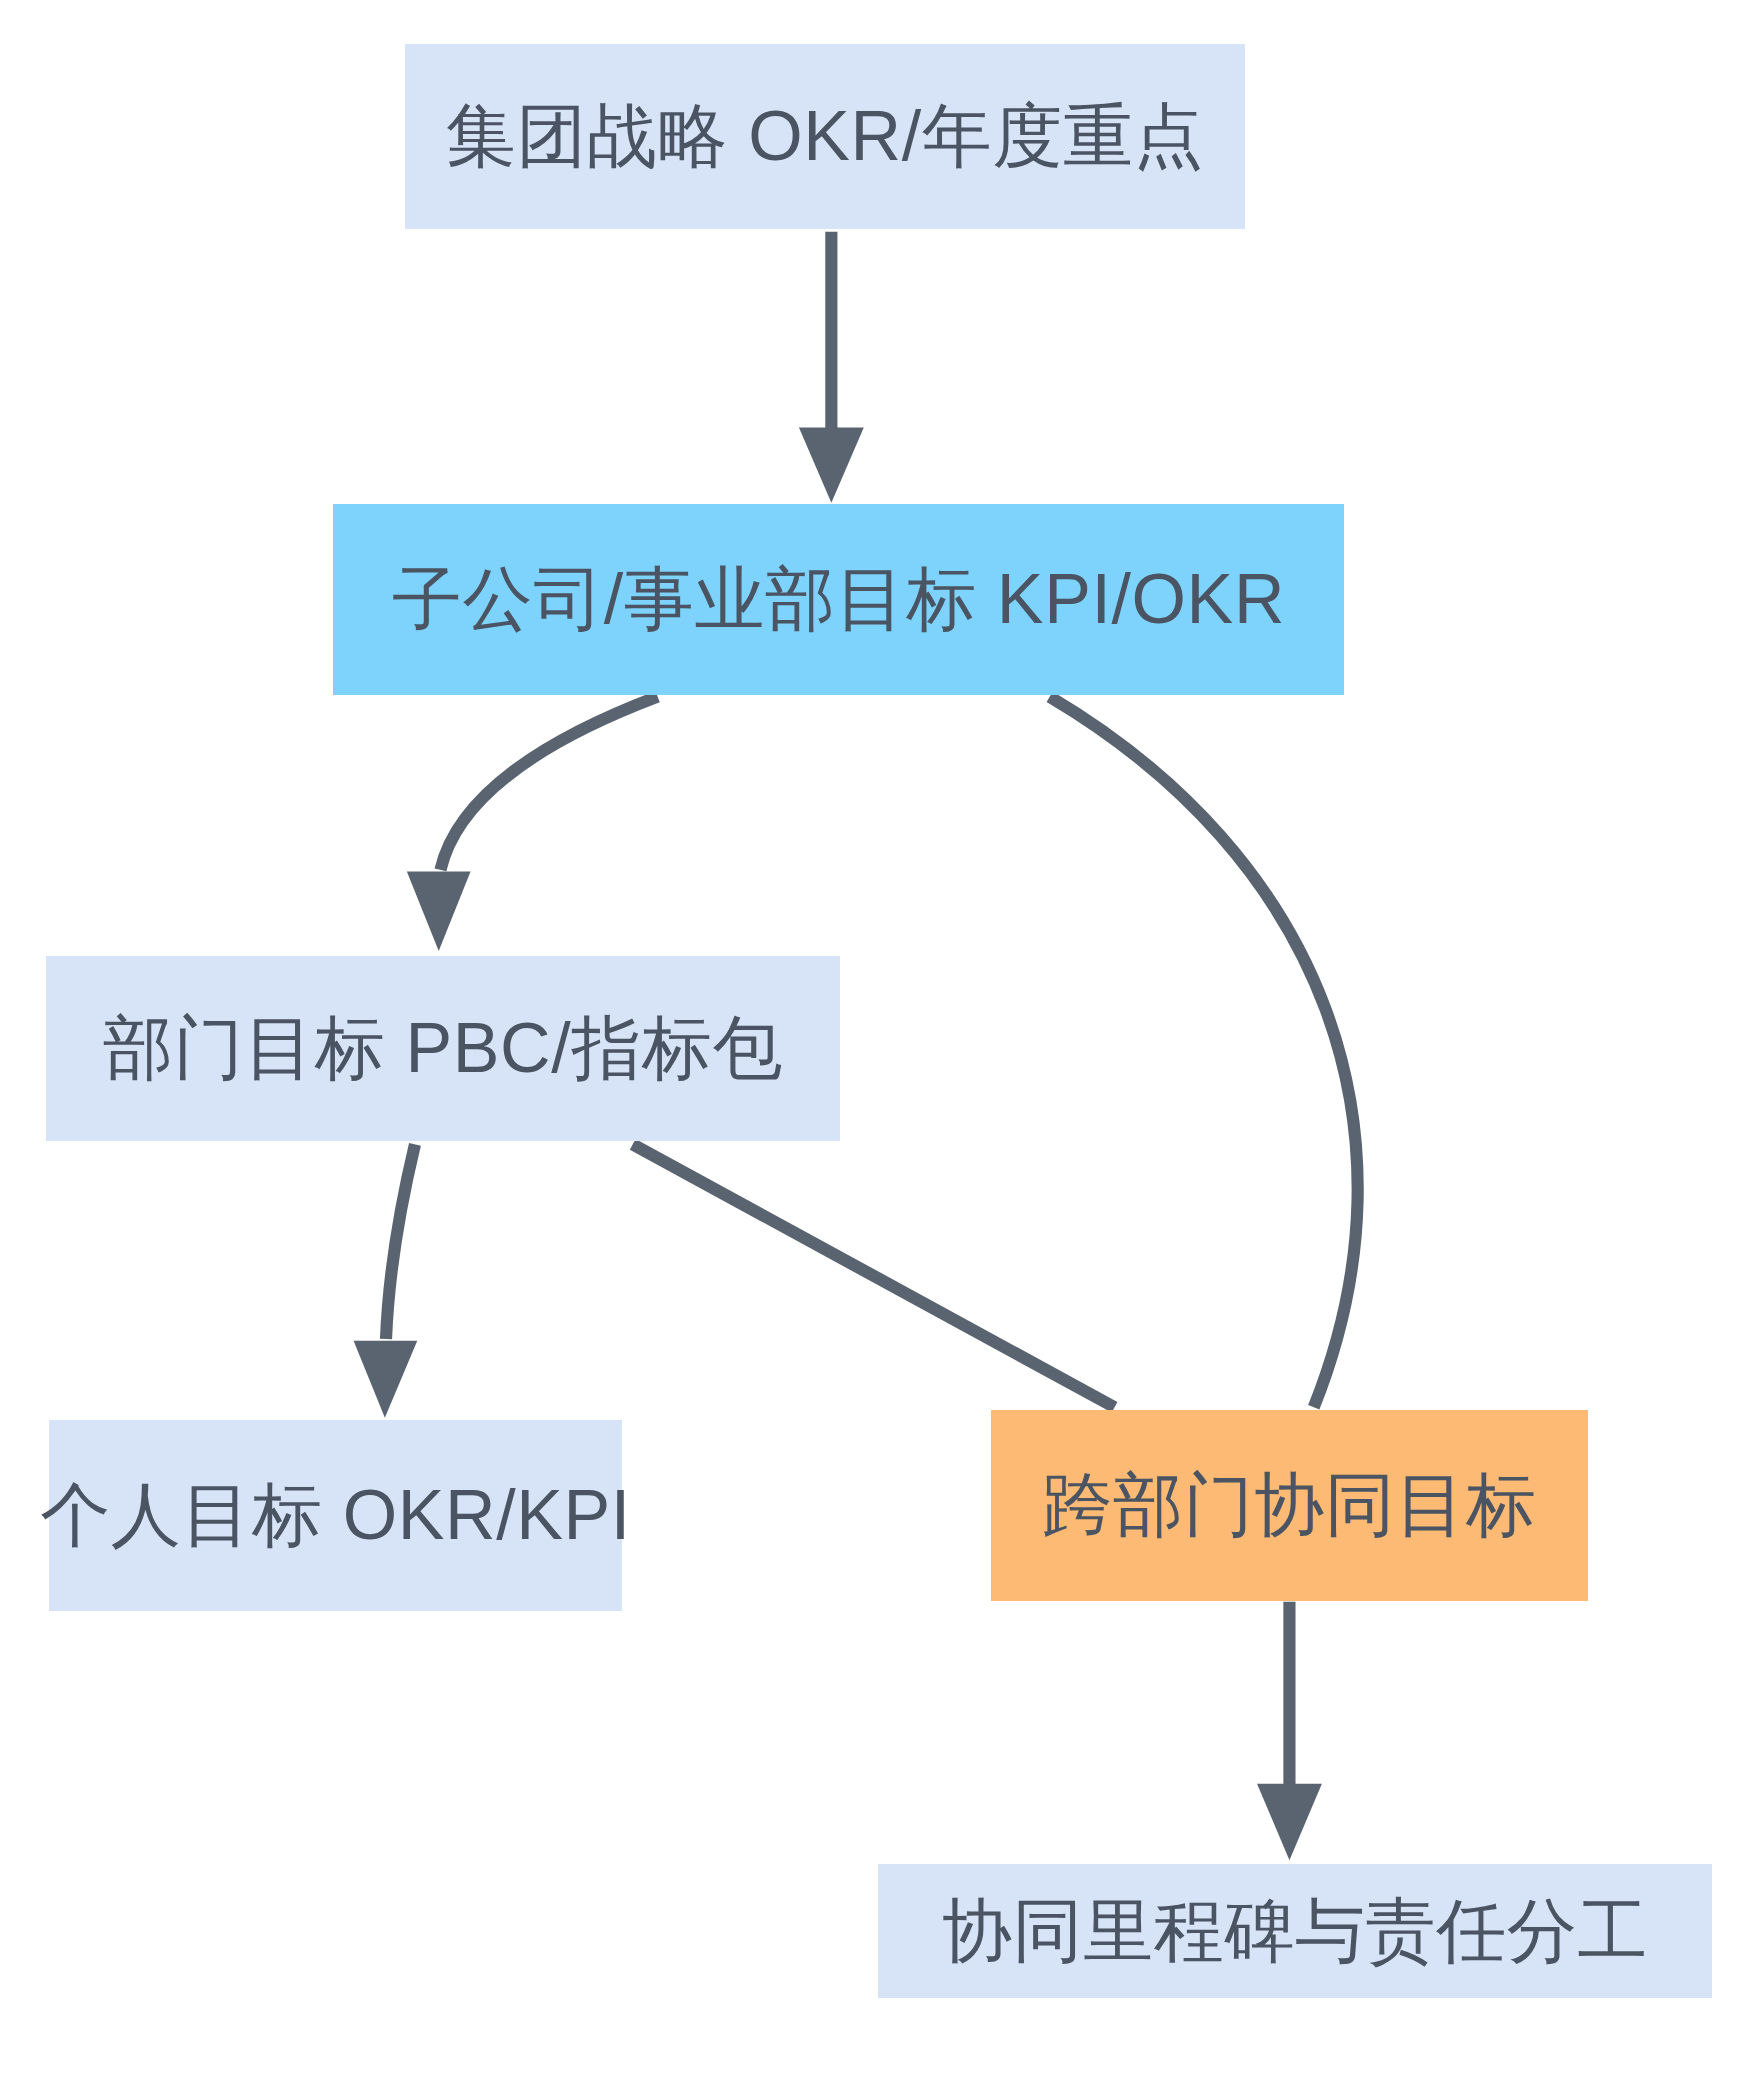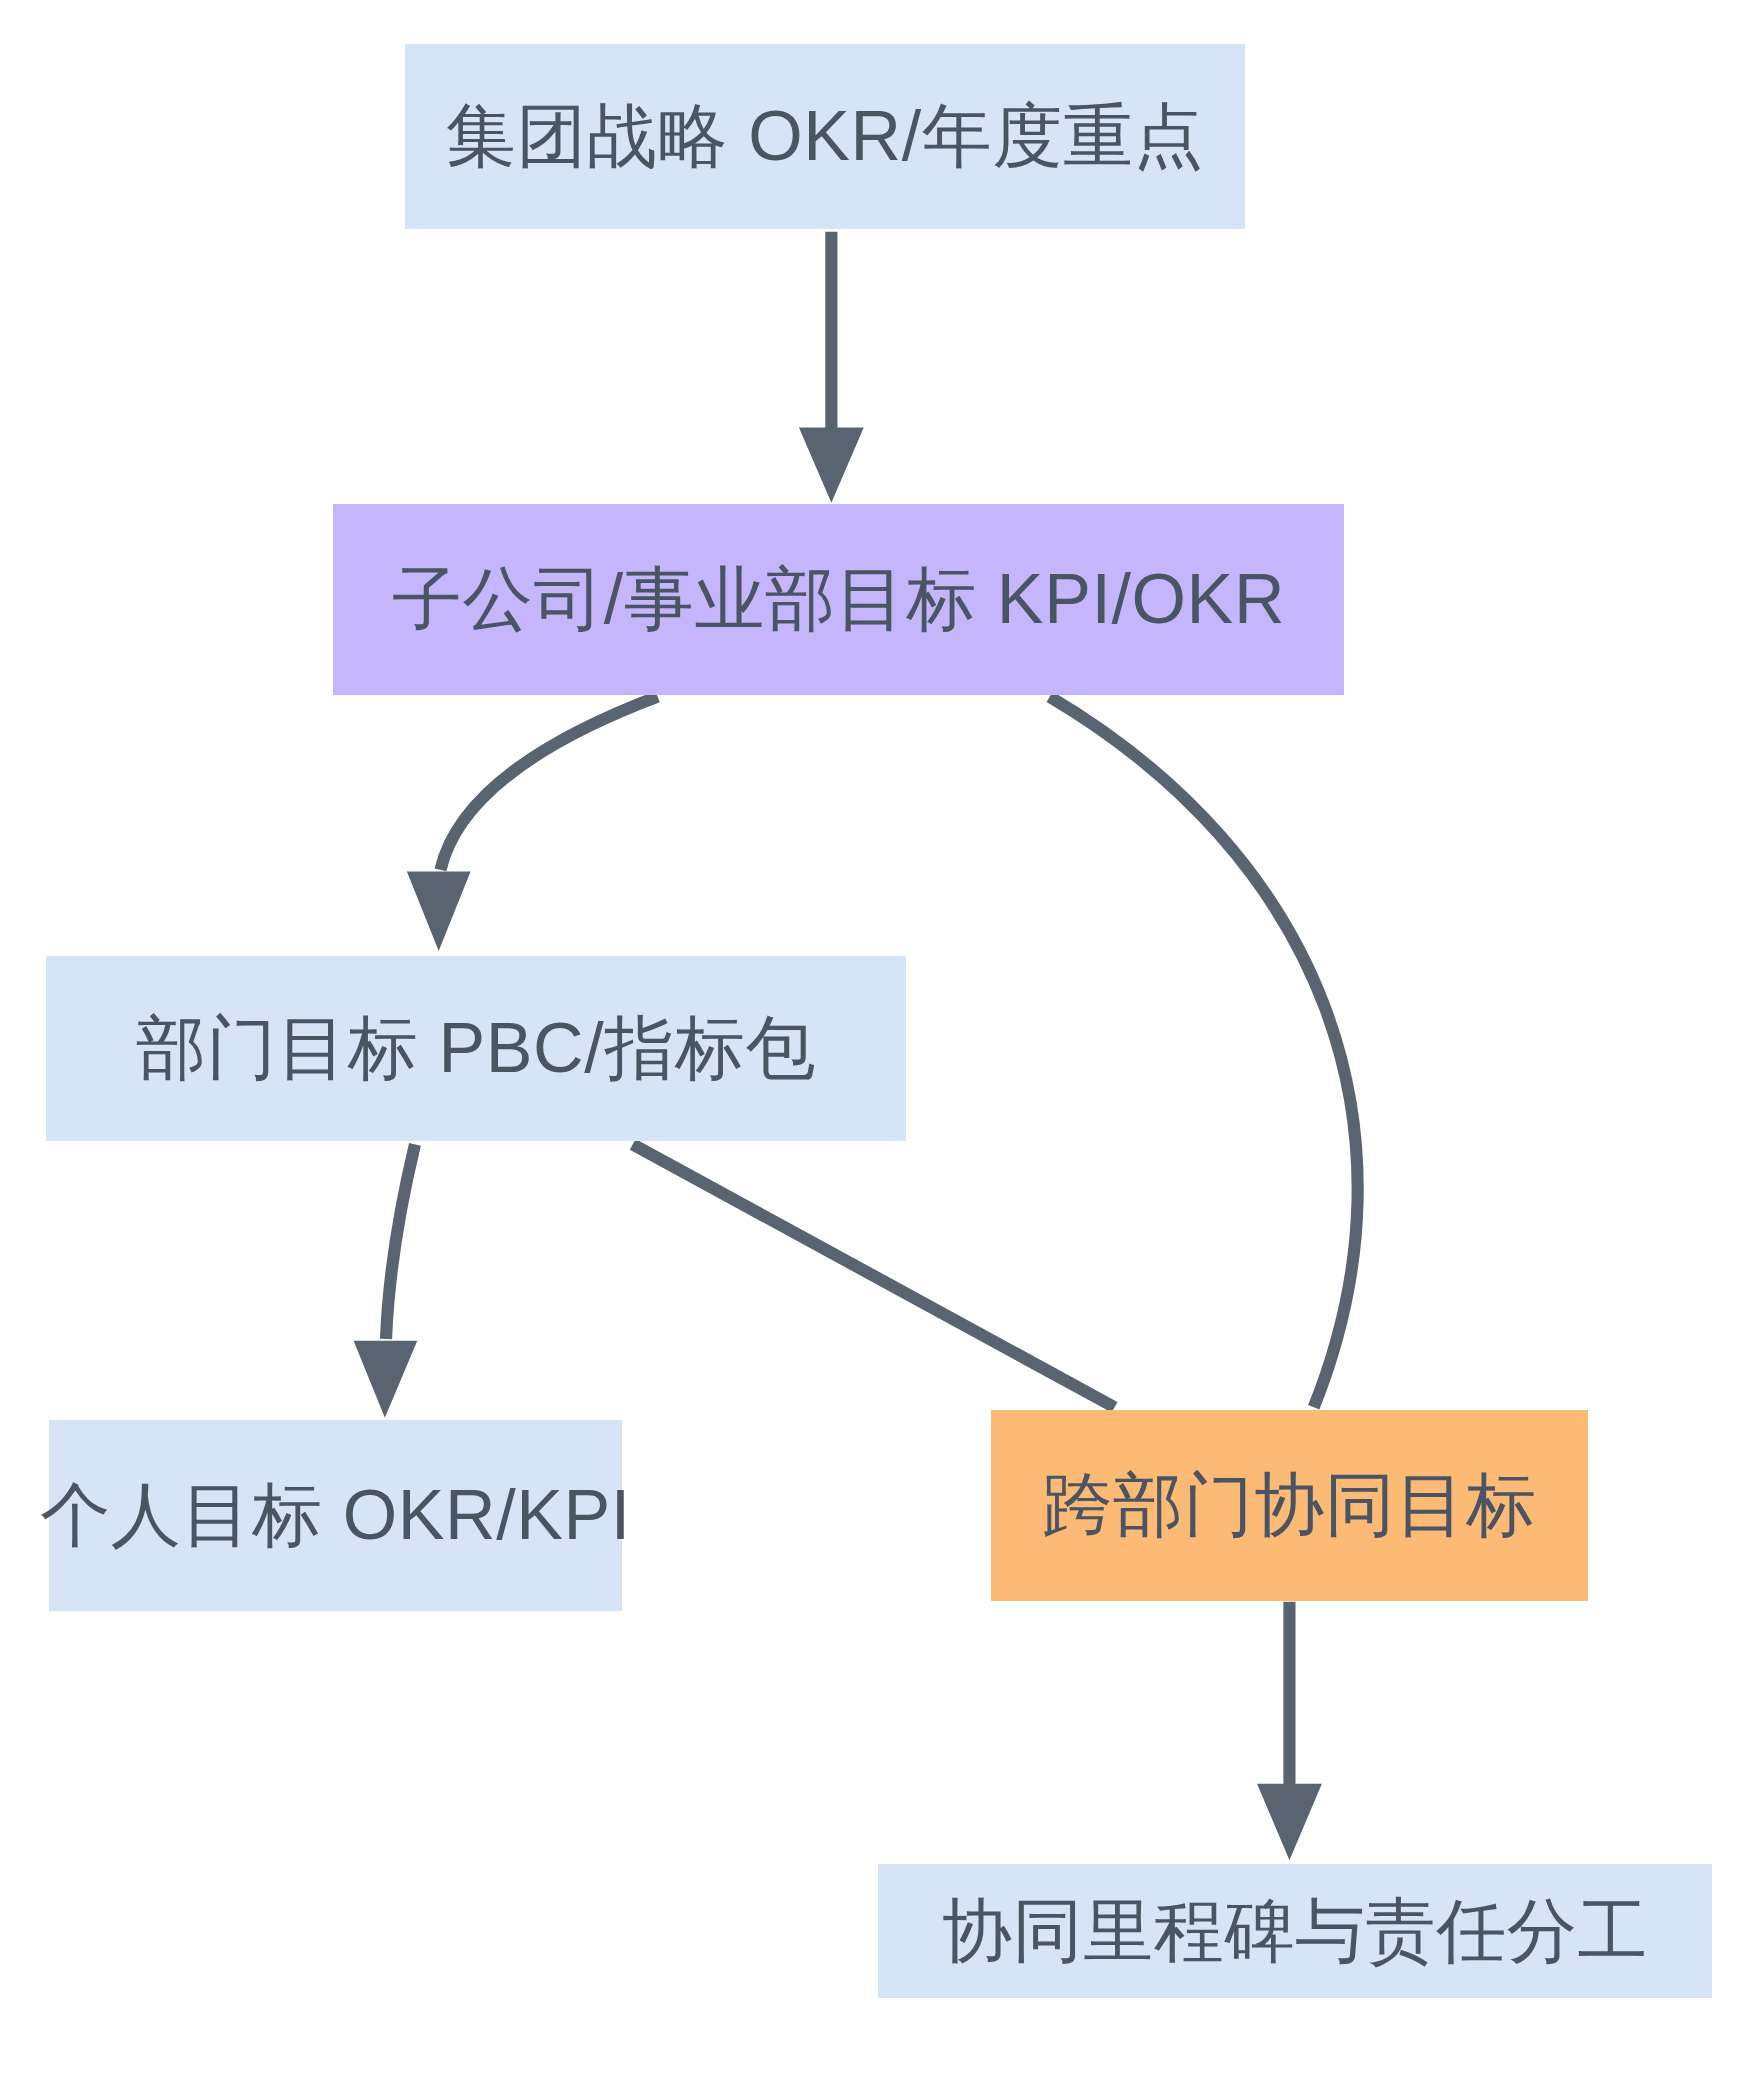--- a/index.html
+++ b/index.html
@@ -62,25 +62,25 @@
     <path class="edge" d="M 1092 1976 L 1924 2430" stroke="#5a6470"></path>
 
     <path class="edge" d="M 2226 2766 L 2226 3082" stroke="#5a6470"></path>
     <polygon class="arrowhead" points="2226,3212 2170,3080 2282,3080" fill="#5a6470"></polygon>
   </svg>
 
   <div class="node" style="left: 405px; top: 44px; width: 840px; height: 185px; background: rgb(215, 228, 248); color: rgb(74, 84, 98);">
     <span>集团战略 OKR/年度重点</span>
   </div>
 
-  <div class="node" style="left: 333px; top: 504px; width: 1011px; height: 191px; background: #c4b5fd; color: rgb(74, 84, 98);">
+  <div class="node" style="left: 333px; top: 504px; width: 1011px; height: 191px; background: #7dd3fc; color: rgb(74, 84, 98);">
     <span>子公司/事业部目标 KPI/OKR</span>
   </div>
 
-  <div class="node" style="left: 46px; top: 956px; width: 860px; height: 185px; background: rgb(215, 228, 248); color: rgb(74, 84, 98);">
+  <div class="node" style="left: 46px; top: 956px; width: 794px; height: 185px; background: rgb(215, 228, 248); color: rgb(74, 84, 98);">
     <span>部门目标 PBC/指标包</span>
   </div>
 
   <div class="node" style="left: 49px; top: 1420px; width: 573px; height: 191px; background: rgb(215, 228, 248); color: rgb(74, 84, 98);">
     <span>个人目标 OKR/KPI</span>
   </div>
 
   <div class="node" style="left: 991px; top: 1410px; width: 597px; height: 191px; background: #fdba74; color: rgb(74, 84, 98);">
     <span>跨部门协同目标</span>
   </div>

